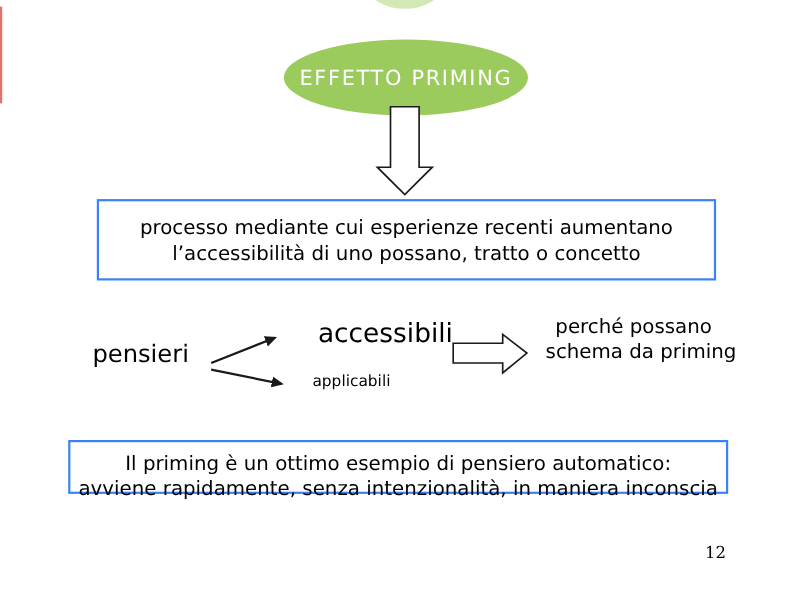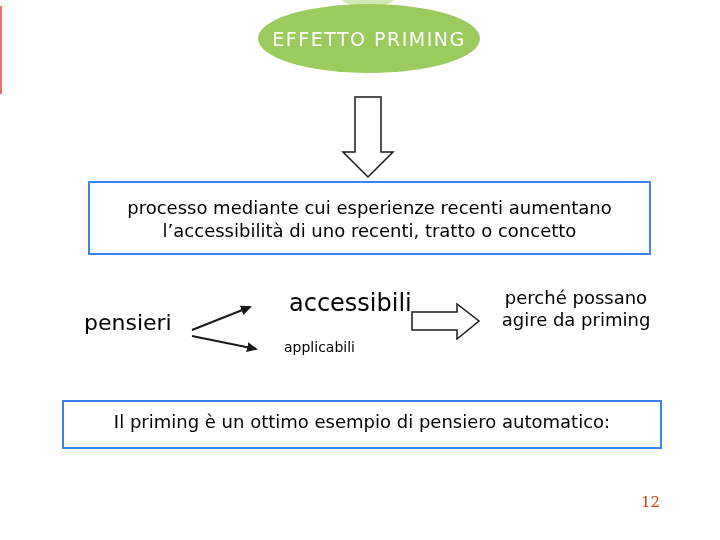--- a/index.html
+++ b/index.html
@@ -29,21 +29,21 @@
   .top-fragment {
     position: absolute;
     left: 335px; top: -32px;
     width: 66px; height: 40px;
     border-radius: 50%;
     background: var(--green);
     opacity: 0.45;
   }
   .title-ellipse {
     position: absolute;
-    left: 258px; top: 4px;
+    left: 258px; top: 36px;
     width: 222px; height: 69px;
     border-radius: 50%;
     background: var(--green);
     display: flex;
     align-items: center;
     justify-content: center;
   }
   .title-ellipse span {
     color: #ffffff;
     font-size: 19px;
@@ -97,21 +97,21 @@
     width: 160px;
     font-size: 18px;
     line-height: 22px;
     text-align: center;
   }
   .page-number {
     position: absolute;
     left: 641px; top: 493px;
     font-family: "DejaVu Serif", serif;
     font-size: 15px;
-    color: #c2410c;
+    color: #000000;
   }
 </style>
 </head>
 <body>
 
 <div class="slide">
 
   <div class="edge-accent"></div>
   <div class="top-fragment"></div>
 
@@ -129,31 +129,32 @@
     <polygon points="355,97 381,97 381,152 393,152 368,177 343,152 355,152" fill="#ffffff" stroke="#1a1a1a" stroke-width="1.5"></polygon>
 
     <line x1="192" y1="330" x2="250" y2="307" stroke="#1a1a1a" stroke-width="2" marker-end="url(#thinhead)"></line>
     <line x1="192" y1="336" x2="256" y2="349" stroke="#1a1a1a" stroke-width="2" marker-end="url(#thinhead)"></line>
 
     <polygon points="412,312 457,312 457,304 479,321 457,339 457,330 412,330" fill="#ffffff" stroke="#1a1a1a" stroke-width="1.5"></polygon>
   </svg>
 
   <div class="outline-box definition-box">
     <div>processo mediante cui esperienze recenti aumentano</div>
-    <div>l’accessibilità di uno recenti, tratto o concetto</div>
+    <div>l’accessibilità di uno possano, tratto o concetto</div>
   </div>
 
   <div class="flow-label lbl-pensieri">pensieri</div>
   <div class="flow-label lbl-accessibili">accessibili</div>
   <div class="flow-label lbl-applicabili">applicabili</div>
 
   <div class="flow-label lbl-outcome">
     <div>perché possano</div>
-    <div>agire da priming</div>
+    <div>schema da priming</div>
   </div>
 
   <div class="outline-box conclusion-box">
     <div>Il priming è un ottimo esempio di pensiero automatico:</div>
+    <div>avviene rapidamente, senza intenzionalità, in maniera inconscia</div>
   </div>
 
   <div class="page-number">12</div>
 
 </div>
 
 </body></html>

